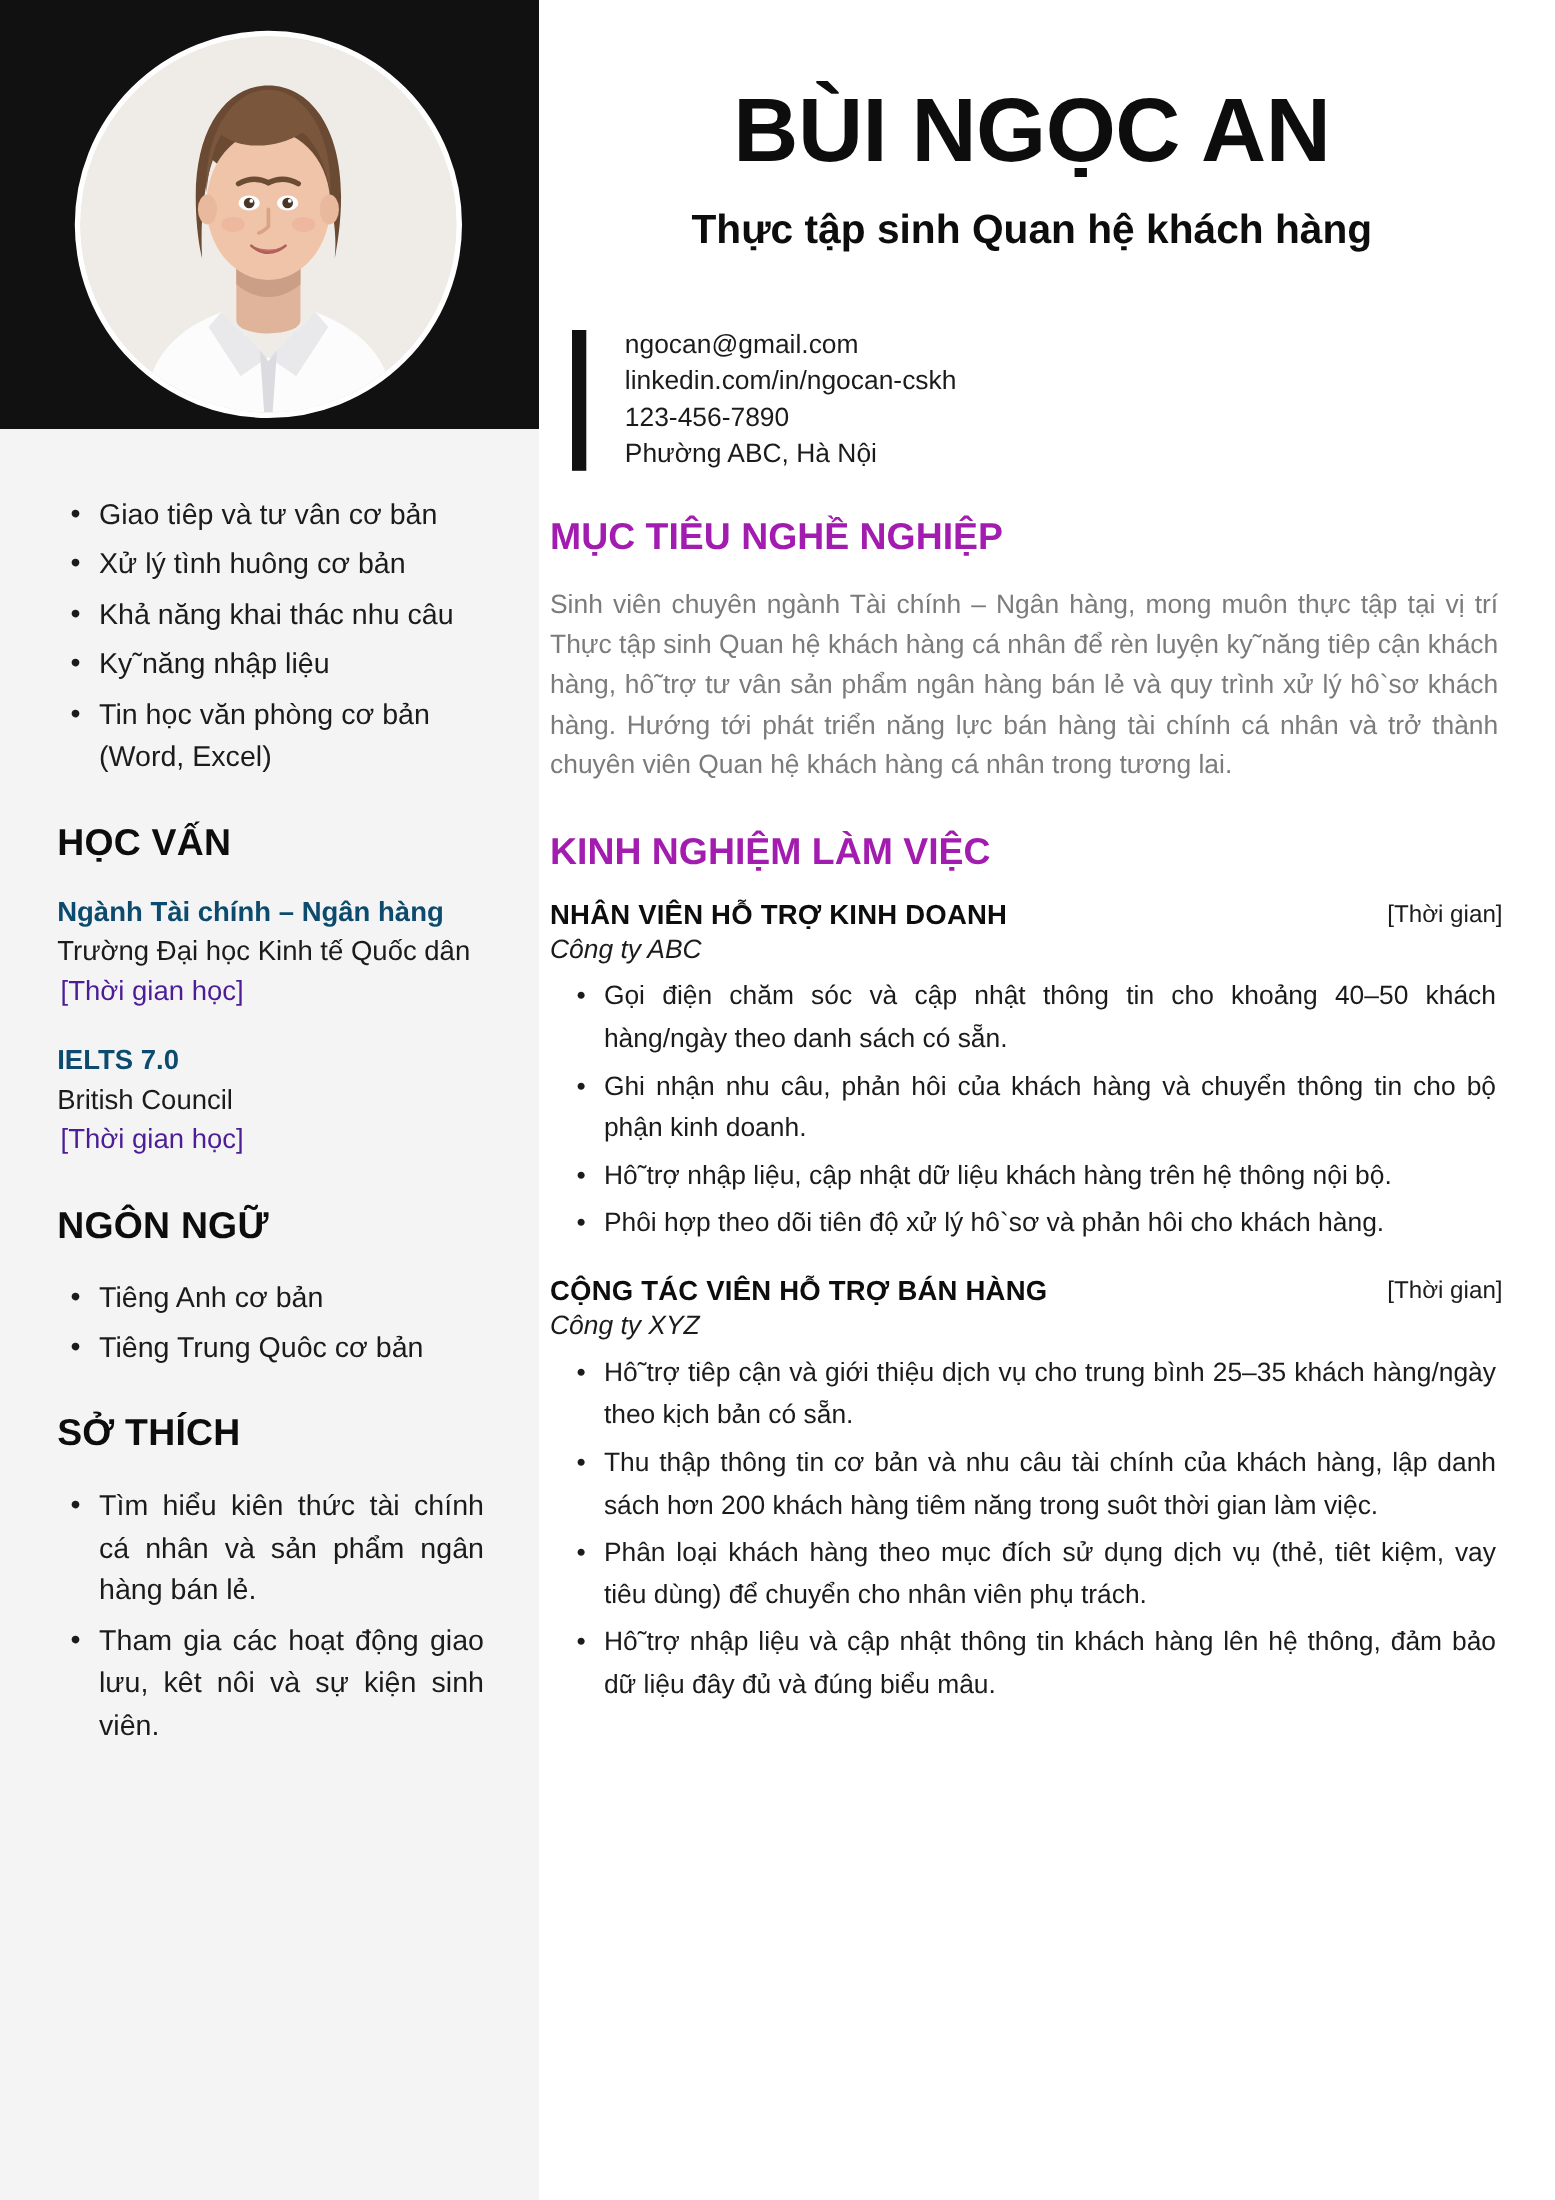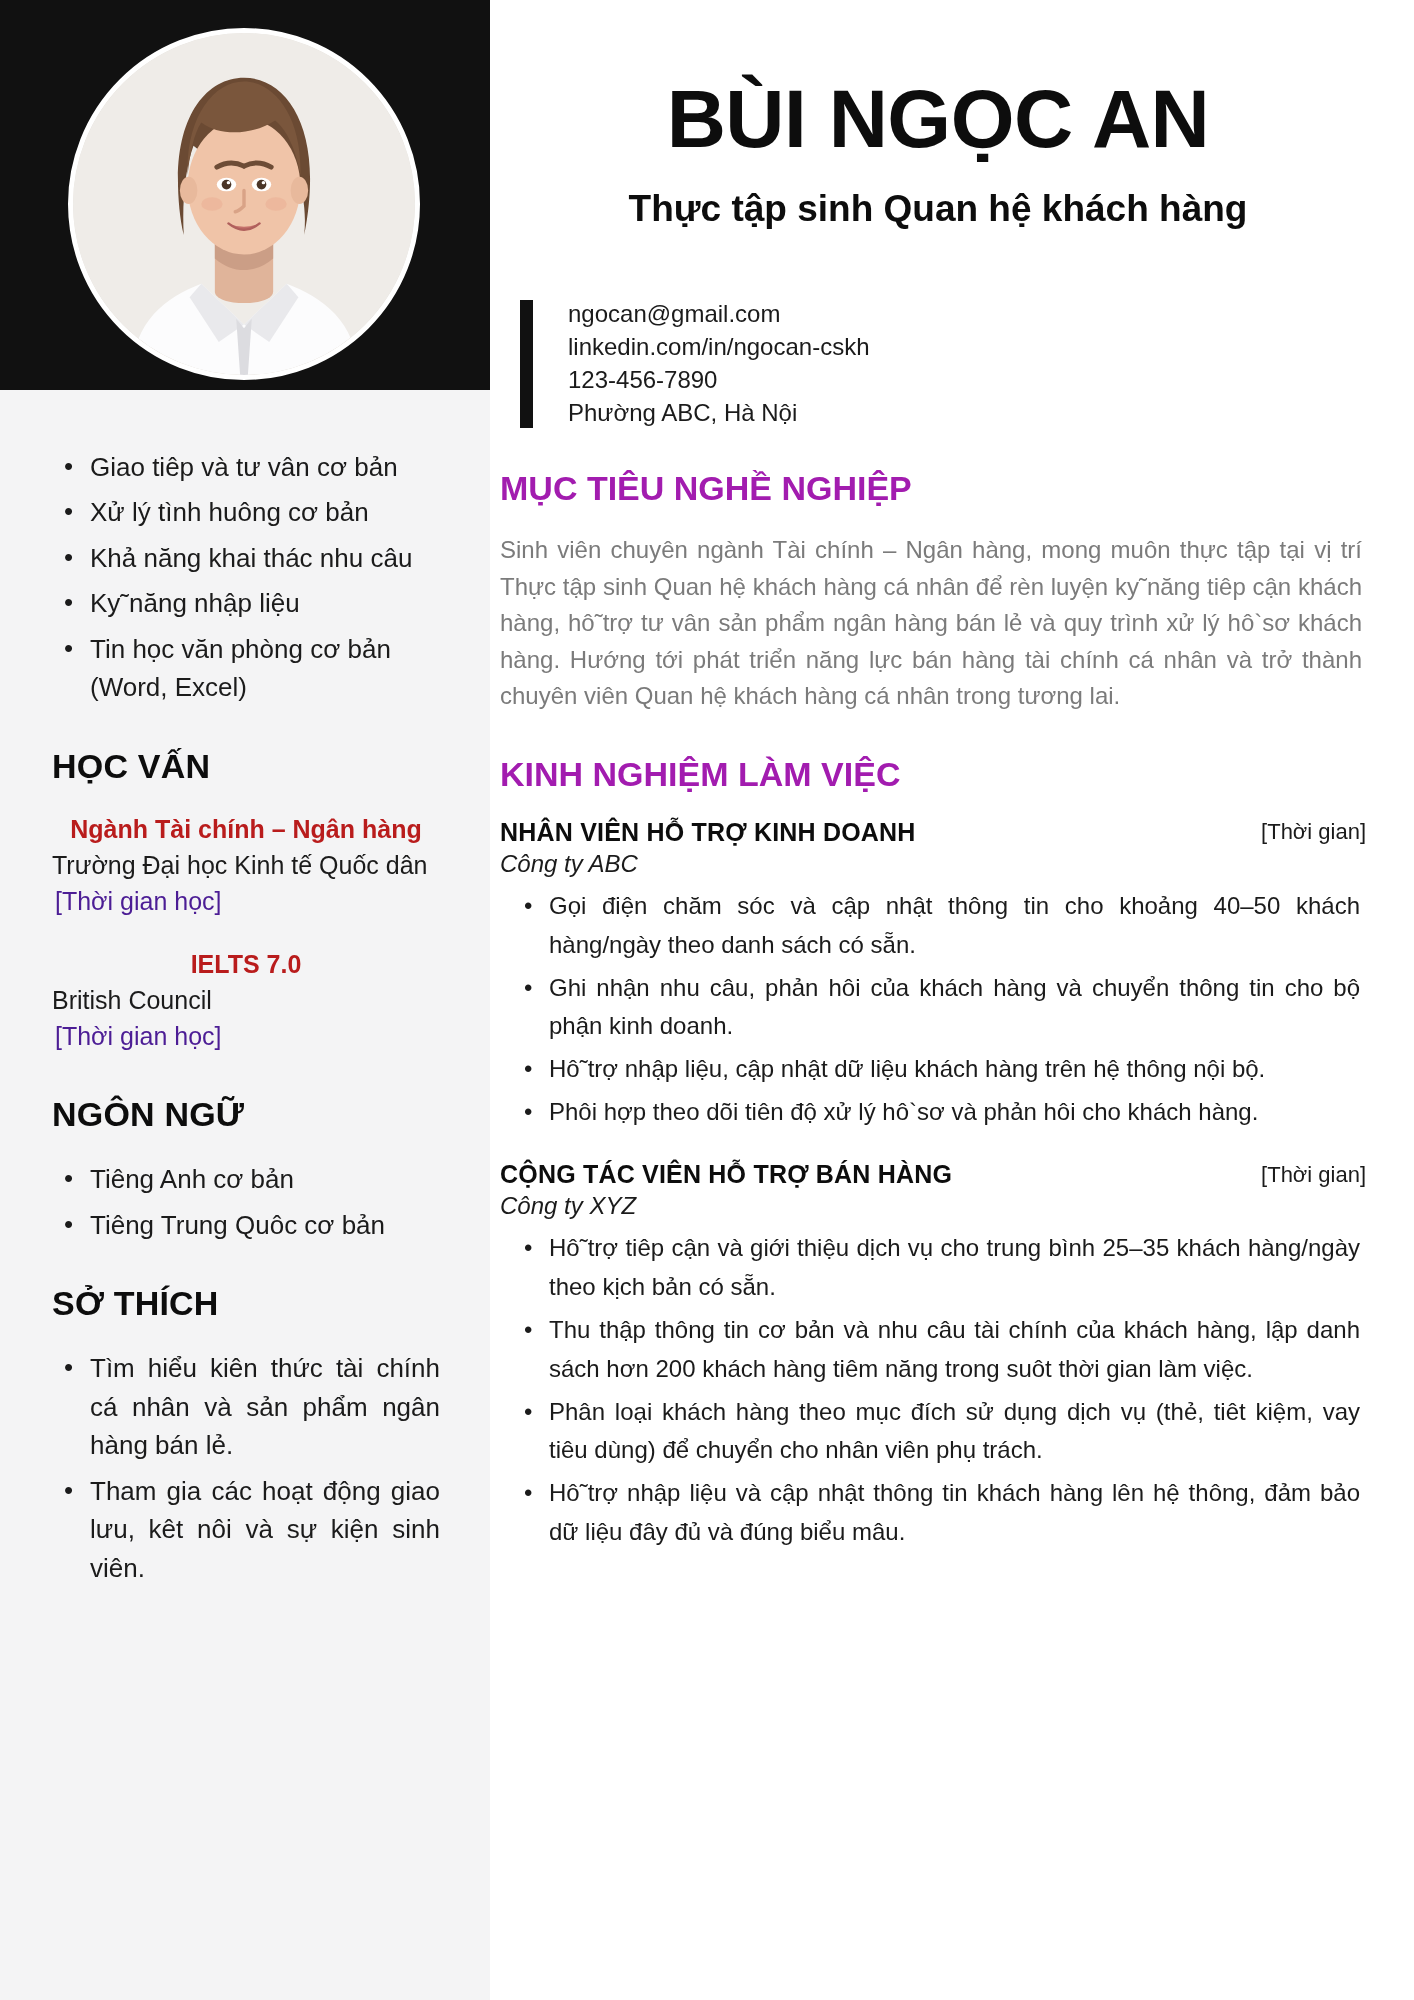--- a/index.html
+++ b/index.html
@@ -89,23 +89,22 @@
     top: -1px;
     font-size: 26px;
     line-height: 1.48;
     color: #1b1b1b;
   }
 
   .edu-item { margin-bottom: 26px; }
   .edu-title {
     font-size: 25px;
     font-weight: 700;
-    color: #b91c1c;
+    color: #0c4a6e;
     line-height: 1.4;
-    text-align: center;
   }
   .edu-sub {
     font-size: 25px;
     color: #1b1b1b;
     line-height: 1.45;
   }
   .edu-time {
     font-size: 25px;
     color: #4c1d95;
     line-height: 1.5;
@@ -179,21 +178,21 @@
     color: #7b7b7b;
     text-align: justify;
     margin-left: 10px;
     margin-right: 4px;
   }
 
   .job { margin-left: 10px; margin-top: 8px; }
 
   .job-head {
     display: flex;
-    align-items: center;
+    align-items: flex-start;
     justify-content: space-between;
   }
 
   .job-title {
     font-size: 25px;
     font-weight: 700;
     color: #0d0d0d;
     letter-spacing: 0.2px;
   }
 

